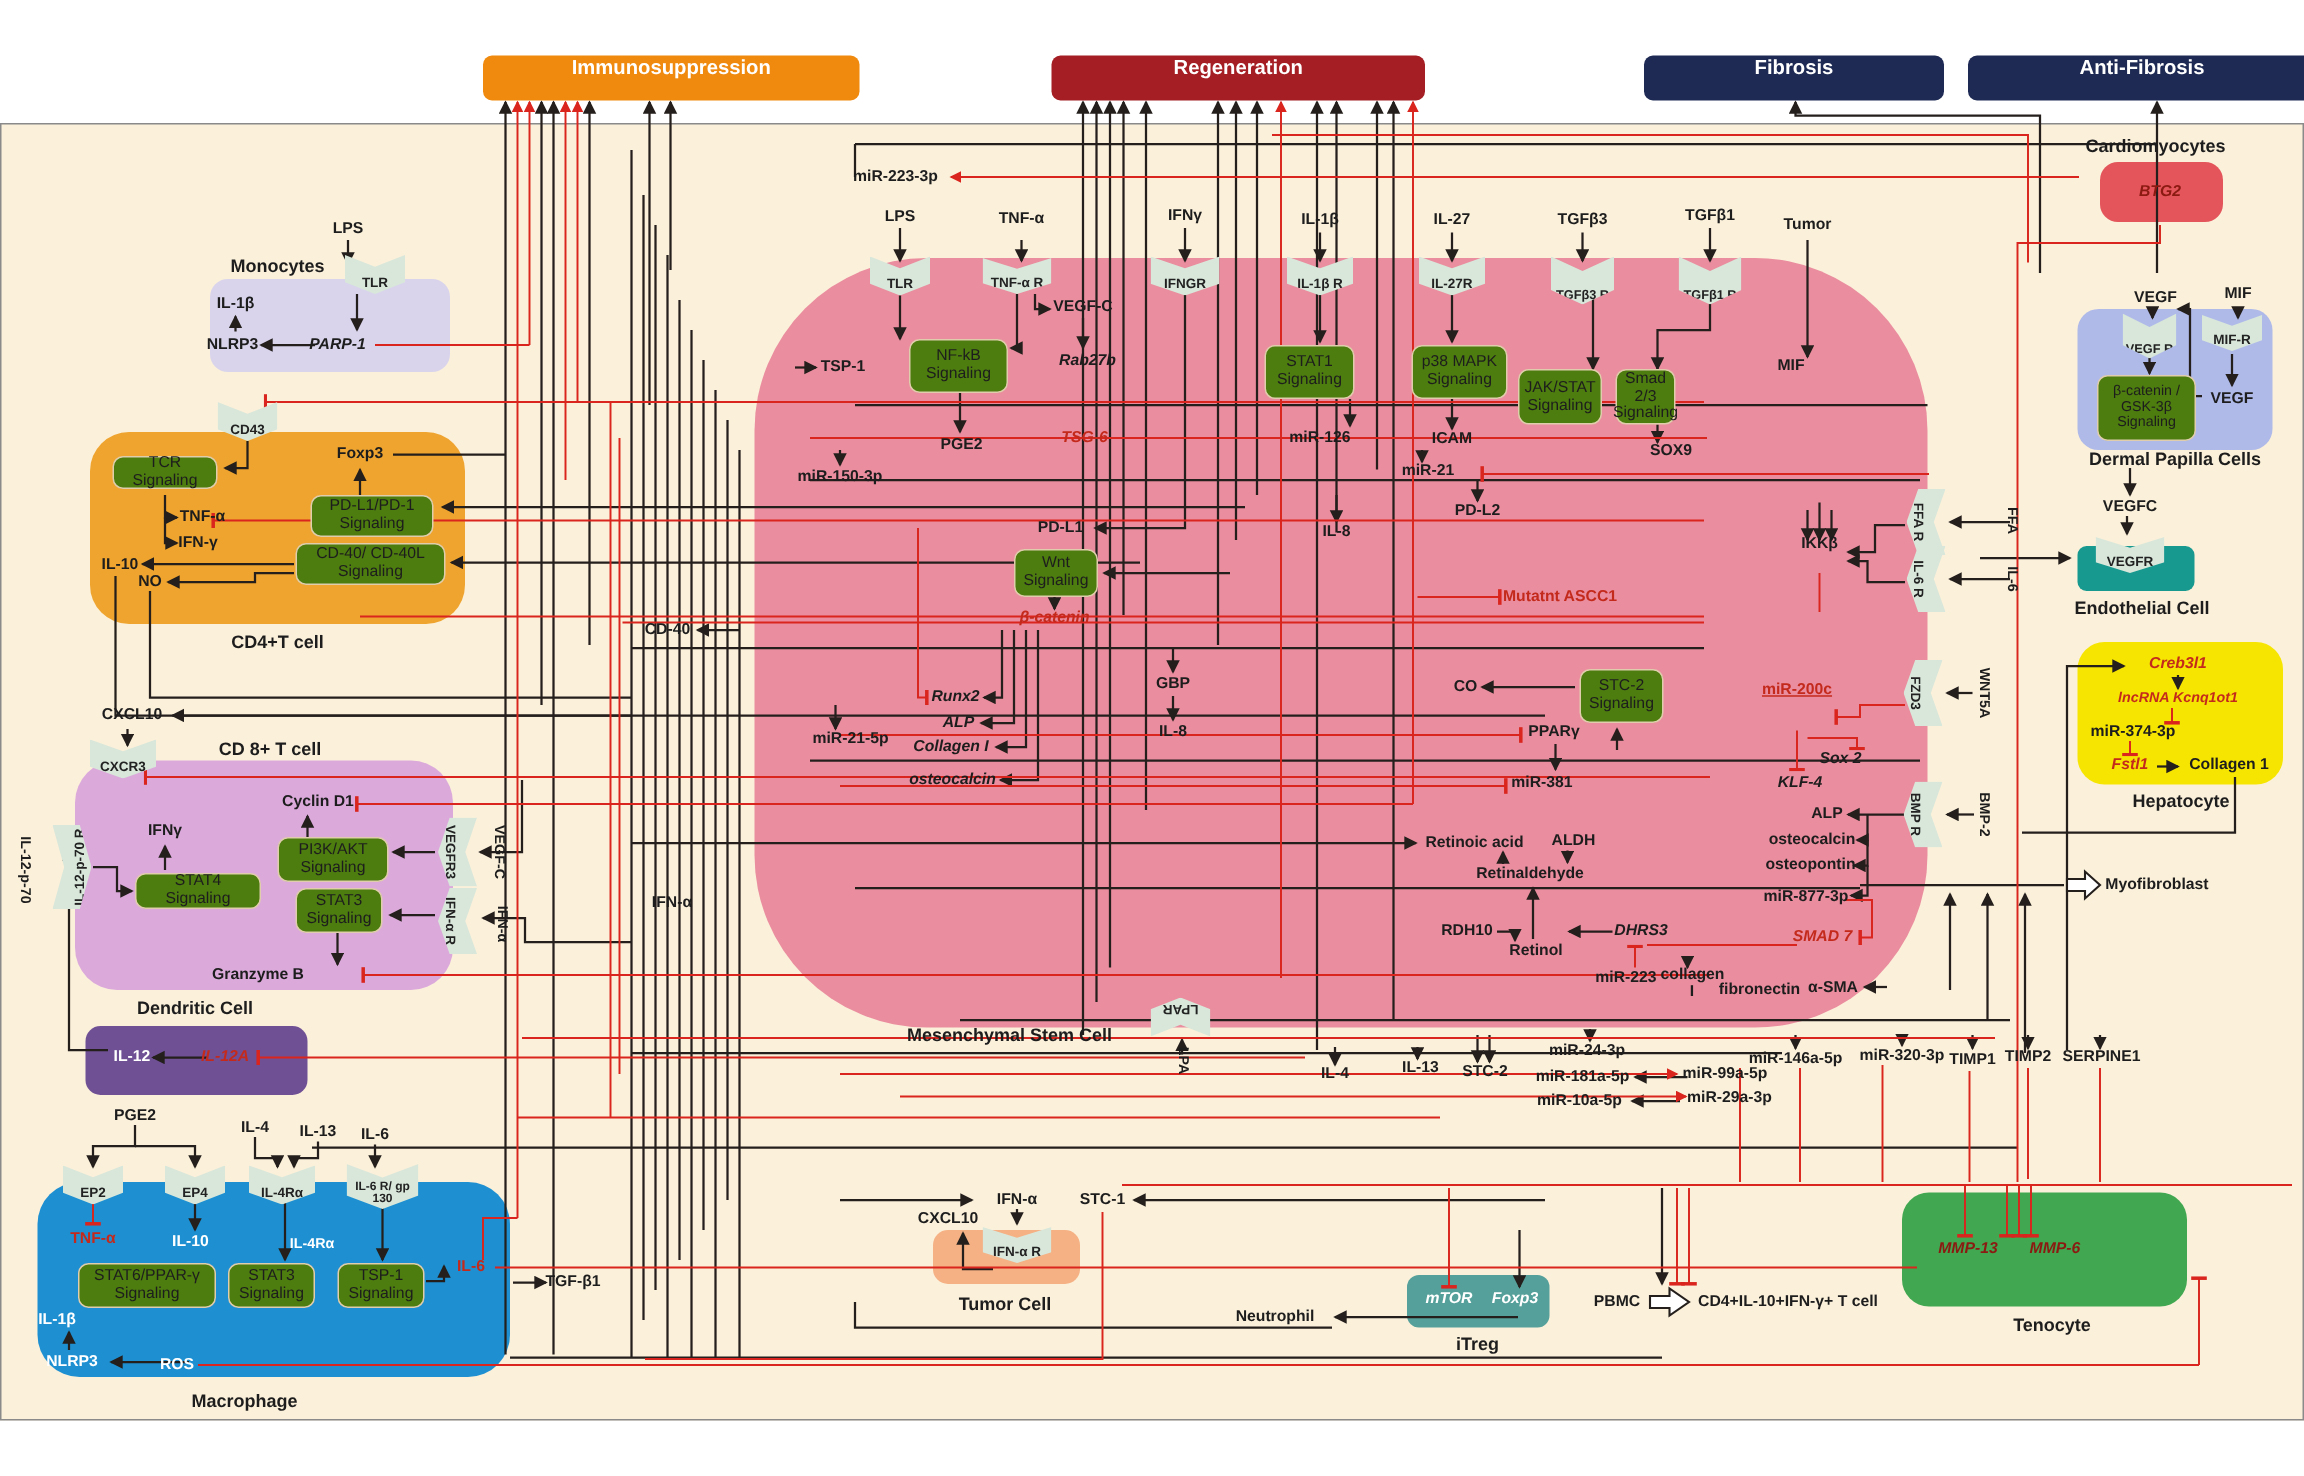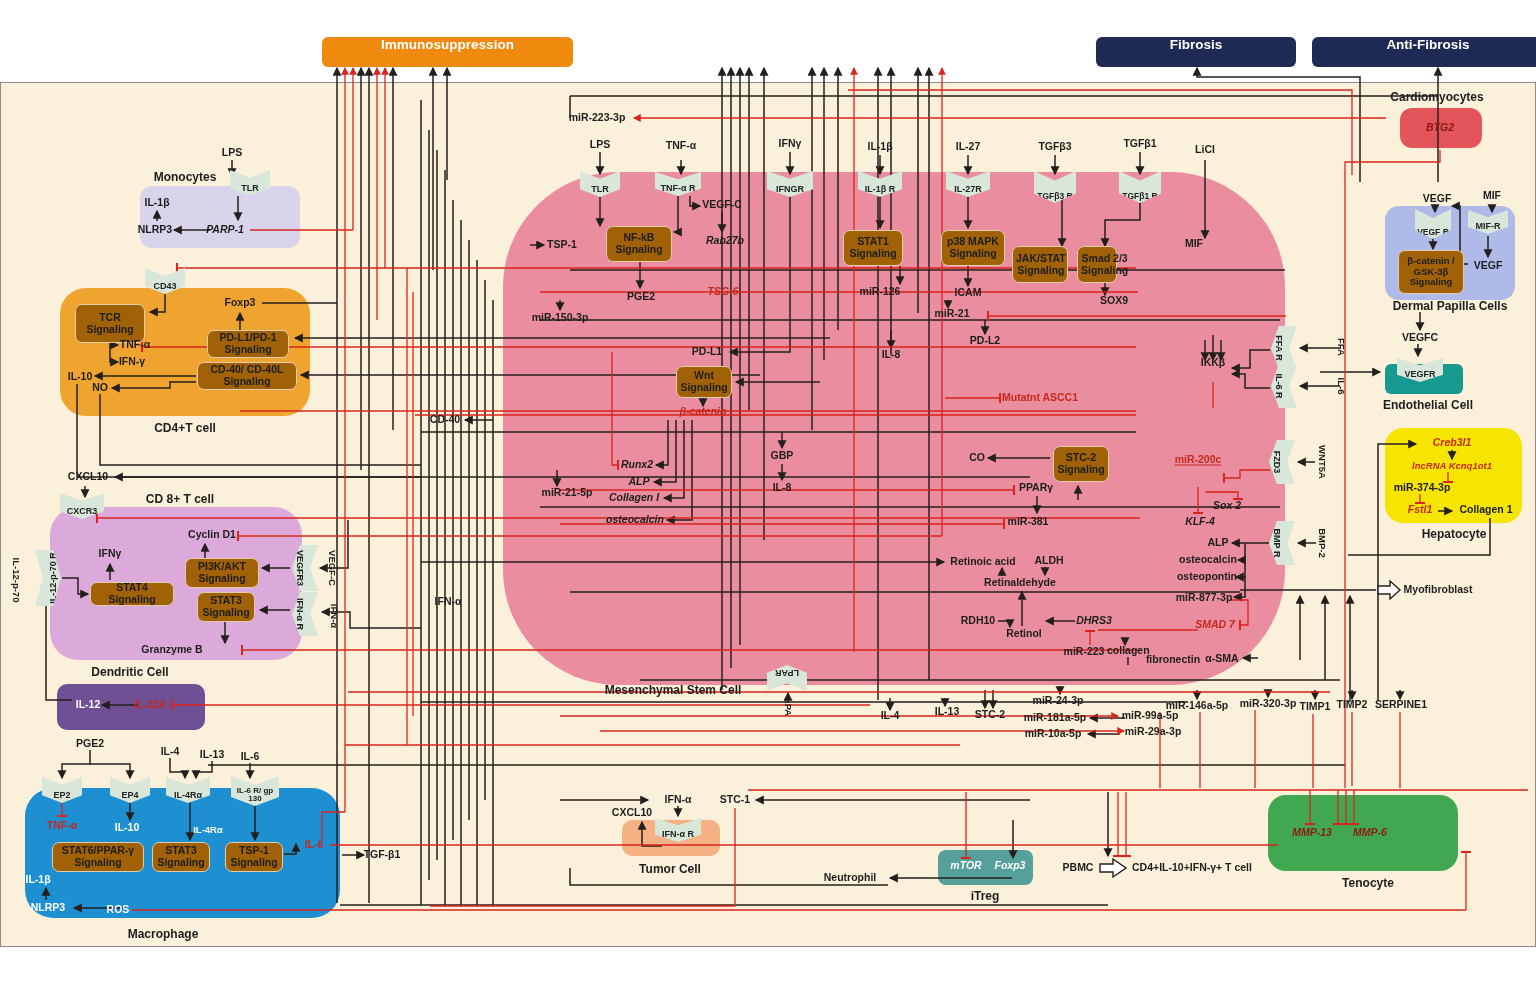--- a/index.html
+++ b/index.html
@@ -12,36 +12,39 @@
   .clabel{position:absolute;transform:translate(-50%,-50%);font-weight:bold;font-size:12px;color:#1d1d1d;
           white-space:nowrap;z-index:5;}
   .n{position:absolute;transform:translate(-50%,-50%);font-weight:bold;font-size:10.5px;color:#1d1d1d;
      white-space:nowrap;z-index:5;line-height:1.05;text-align:center;}
   .sm{font-size:9.5px;}
   .it{font-style:italic;}
   .red{color:#C42A1C;}
   .wh{color:#fff;}
   .ul{text-decoration:underline;}
   .vert{transform:translate(-50%,-50%) rotate(90deg);}
-  .sb{position:absolute;background:#a16207;border:1px solid #E0CDAC;border-radius:7px;z-index:4;
-      display:flex;align-items:center;justify-content:flex-start;text-align:center;font-weight:bold;
+  .sb{position:absolute;background:#4d7c0f;border:1px solid #E0CDAC;border-radius:7px;z-index:4;
+      display:flex;align-items:center;justify-content:center;text-align:center;font-weight:normal;
       font-size:10.5px;color:#1d1d1d;line-height:1.1;padding:1px 3px;box-sizing:border-box;}
   .rc{position:absolute;background:#D8E7DA;z-index:5;display:flex;align-items:flex-end;justify-content:center;
       clip-path:polygon(0% 0%,50% 30%,100% 0%,100% 70%,50% 100%,0% 70%);transform:translate(-50%,-50%);}
   .rc span{font-weight:bold;font-size:9px;color:#222;line-height:1;text-align:center;padding-bottom:3px;}
   svg.lines{position:absolute;left:0;top:0;z-index:3;}
 </style>
 </head>
 <body>
 <div id="stage">
 
 <div id="field"></div>
 
 <div class="hdr" style="left:322px;top:37px;width:251px;background:#F08A0E">
       <span>Immunosuppression</span>
+    </div>
+<div class="hdr" style="left:701px;top:37px;width:249px;background:#A41E23">
+      <span>Regeneration</span>
     </div>
 <div class="hdr" style="left:1096px;top:37px;width:200px;background:#1E2A54">
       <span>Fibrosis</span>
     </div>
 <div class="hdr" style="left:1312px;top:37px;width:232px;background:#1E2A54">
       <span>Anti-Fibrosis</span>
     </div>
 
 <div class="cell" style="left:140px;top:186px;width:160px;height:62px;background:#D9D4EC;border-radius:12px"></div>
 <div class="cell" style="left:60px;top:288px;width:250px;height:128px;background:#EFA42F;border-radius:26px"></div>
@@ -308,21 +311,21 @@
   <polyline points="1118,792 1118,856" marker-end="url(#tr)"></polyline>
   <polyline points="1126,792 1126,856" marker-end="url(#tr)"></polyline>
   <polyline points="966,792 966,858" marker-end="url(#tr)"></polyline>
 </g>
 <g stroke="#241f1c" stroke-width="1.4" fill="#ffffff">
   <polygon points="1378,586 1390,586 1390,581 1400,590 1390,599 1390,594 1378,594"></polygon>
   <polygon points="1100,864 1113,864 1113,859 1126,868 1113,877 1113,872 1100,872"></polygon>
 </g>
 </svg>
 
-<div class="sb" style="left:75px;top:304px;width:70px;height:39px">
+<div class="sb" style="left:75px;top:304px;width:70px;height:22px">
       <span>TCR Signaling</span>
     </div>
 <div class="sb" style="left:207px;top:330px;width:82px;height:28px">
       <span>PD-L1/PD-1 Signaling</span>
     </div>
 <div class="sb" style="left:197px;top:362px;width:100px;height:28px">
       <span>CD-40/ CD-40L Signaling</span>
     </div>
 <div class="sb" style="left:90px;top:582px;width:84px;height:24px">
       <span>STAT4 Signaling</span>
@@ -496,21 +499,21 @@
 <div class="n" style="left:382px;top:855px">TGF-β1</div>
 
 <div class="n" style="left:597px;top:118px">miR-223-3p</div>
 <div class="n" style="left:600px;top:145px">LPS</div>
 <div class="n" style="left:681px;top:146px">TNF-α</div>
 <div class="n" style="left:790px;top:144px">IFNγ</div>
 <div class="n" style="left:880px;top:147px">IL-1β</div>
 <div class="n" style="left:968px;top:147px">IL-27</div>
 <div class="n" style="left:1055px;top:147px">TGFβ3</div>
 <div class="n" style="left:1140px;top:144px">TGFβ1</div>
-<div class="n" style="left:1205px;top:150px">LiCl</div>
+<div class="n" style="left:1205px;top:150px">Tumor</div>
 
 <div class="n" style="left:562px;top:245px">TSP-1</div>
 <div class="n" style="left:722px;top:205px">VEGF-C</div>
 <div class="n it" style="left:725px;top:241px">Rab27b</div>
 <div class="n" style="left:641px;top:297px">PGE2</div>
 <div class="n it red" style="left:723px;top:292px">TSG-6</div>
 <div class="n" style="left:560px;top:318px">miR-150-3p</div>
 <div class="n" style="left:707px;top:352px">PD-L1</div>
 <div class="n it red" style="left:703px;top:412px">β-catenin</div>
 <div class="n it" style="left:637px;top:465px">Runx2</div>

